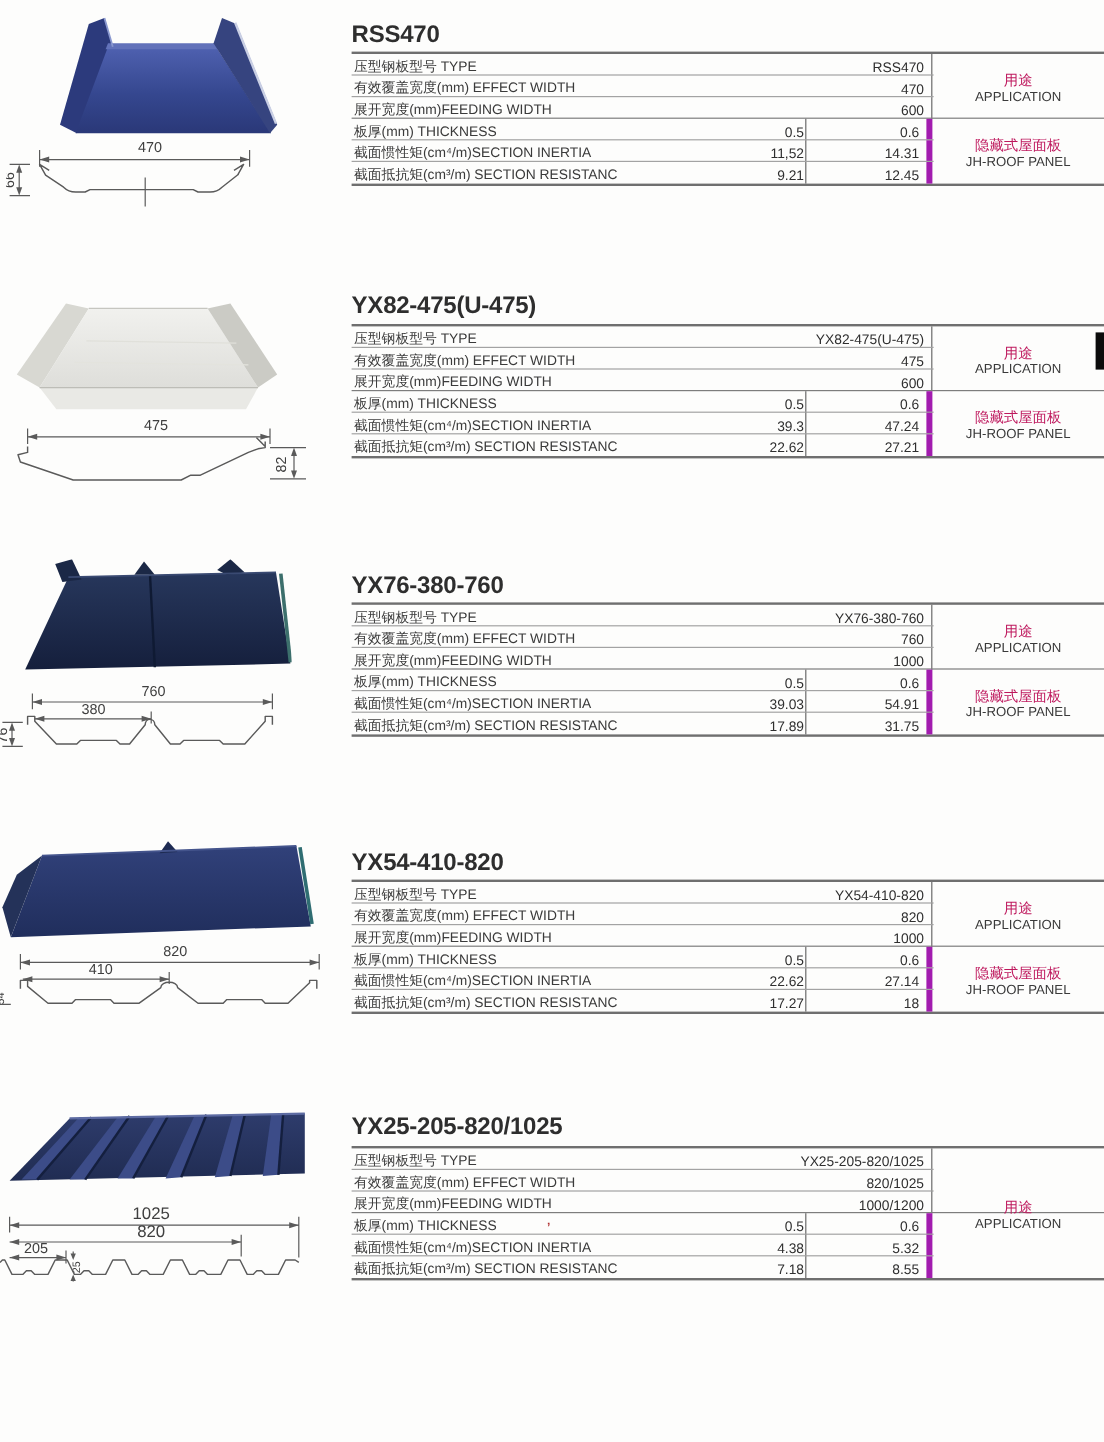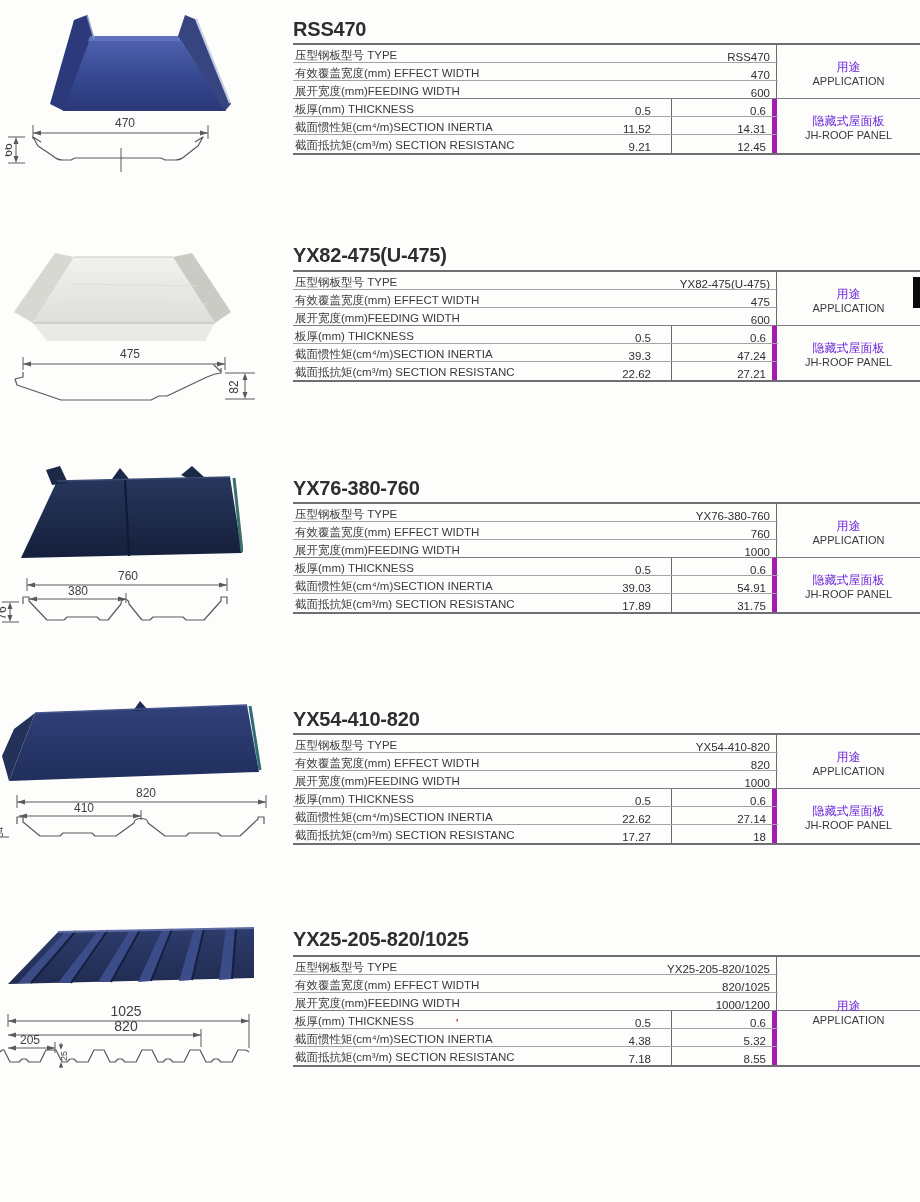--- a/index.html
+++ b/index.html
@@ -5,28 +5,28 @@
   *{margin:0;padding:0;box-sizing:border-box}
   html,body{width:920px;height:1202px}
   body{position:relative;background:#fdfdfc;font-family:"Liberation Sans",sans-serif;color:#3c3c3c;overflow:hidden}
   .sec-title{position:absolute;left:293px;font-size:20px;font-weight:bold;color:#2e2e2e;letter-spacing:-.2px;white-space:nowrap}
   .tbl{position:absolute;left:293px;width:627px;height:112px;border-top:2px solid #6f6f6f;border-bottom:2px solid #6f6f6f}
   .trow{position:relative;height:18px;display:flex;align-items:stretch}
   .trow .rline{position:absolute;left:0;bottom:0;height:1px;background:#a3a3a3;width:485px}
   .trow.full .rline{width:627px;background:#7d7d7d}
   .cell{display:flex;align-items:flex-end;font-size:11.5px;height:18px}
   .merge{width:484px;border-right:1px solid #6a6a6a;padding:0 6px 0 2px}
-  .cA{width:379px;border-right:1px solid #6a6a6a;padding:0 20px 0 2px}
+  .cA{width:379px;border-right:1px solid #6a6a6a;padding:0 1px 0 2px}
   .cB{width:105px;border-right:5px solid #a21caf;padding:0 6px;justify-content:flex-end}
   .lab{white-space:nowrap;color:#3a3a3a}
   .val{white-space:nowrap;margin-left:auto;color:#2f2f2f}
   .redtick{color:#b03030;font-size:10px;font-weight:bold;margin-left:42px}
   .appcol{position:absolute;right:0;top:2px;width:143px;height:108px;display:flex;flex-direction:column}
   .appcell{flex:1;display:flex;flex-direction:column;justify-content:center;align-items:center;line-height:1.25;text-align:center}
-  .appcell .zh{font-size:12px;color:#6d28d9}
+  .appcell .zh{font-size:12px;color:#be185d}
   .appcell .en{font-size:11px;color:#3a3a3a}
   svg{position:absolute;overflow:hidden}
   .dim-num{fill:#3f3f3f;font-size:12px;font-family:"Liberation Sans",sans-serif}
   .dim-num-lg{fill:#3f3f3f;font-size:14px;font-family:"Liberation Sans",sans-serif}
   .dim-num-sm{fill:#3f3f3f;font-size:9px;font-family:"Liberation Sans",sans-serif}
   .dline{stroke:#5a5a5a;stroke-width:1;fill:none}
   .prof{stroke:#5a5a5a;stroke-width:1.2;fill:none;stroke-linejoin:round}
   .arr{fill:#5a5a5a}
   .scan-mark{position:absolute;left:913px;top:277px;width:7px;height:31px;background:#0b0b0b}
 </style>

